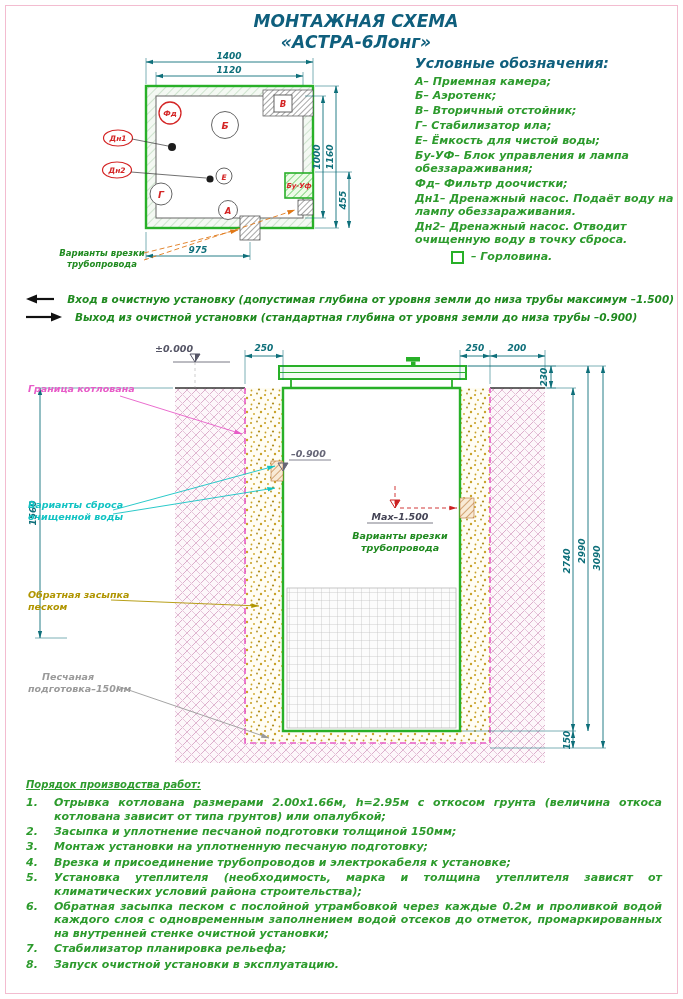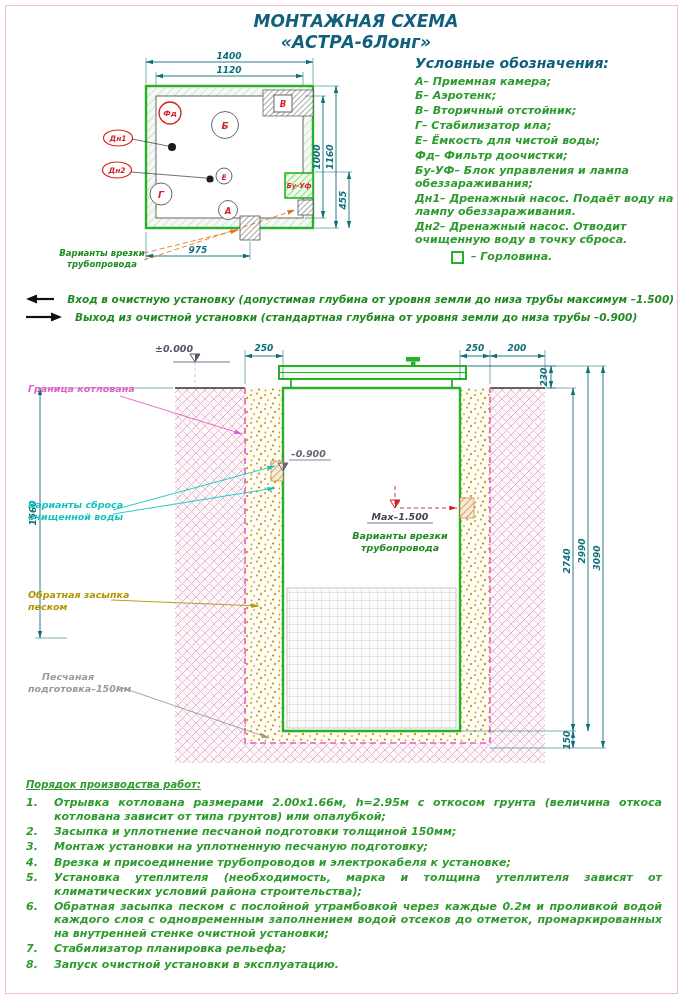--- a/index.html
+++ b/index.html
@@ -140,22 +140,22 @@
   <line x1="86" y1="210" x2="237" y2="160" stroke="#e07818" stroke-width="0.9" stroke-dasharray="5,3" marker-end="url(#p-aO)"></line>
 </svg>
 
 <div class="legend">
   <h3>Условные обозначения:</h3>
   <div class="item">А– Приемная камера;</div>
   <div class="item">Б– Аэротенк;</div>
   <div class="item">В– Вторичный отстойник;</div>
   <div class="item">Г– Стабилизатор ила;</div>
   <div class="item">Е– Ёмкость для чистой воды;</div>
+  <div class="item">Бу-УФ– Блок управления и лампа обеззараживания;</div>
   <div class="item">Фд– Фильтр доочистки;</div>
-  <div class="item">Бу-УФ– Блок управления и лампа обеззараживания;</div>
   <div class="item">Дн1– Дренажный насос. Подаёт воду на лампу обеззараживания.</div>
   <div class="item">Дн2– Дренажный насос. Отводит очищенную воду в точку сброса.</div>
   <div class="gorl">
     <span class="sq"></span>
     <span>– Горловина.</span>
   </div>
 </div>
 
 <div class="io" style="top:293px">
   <svg width="36" height="10">

